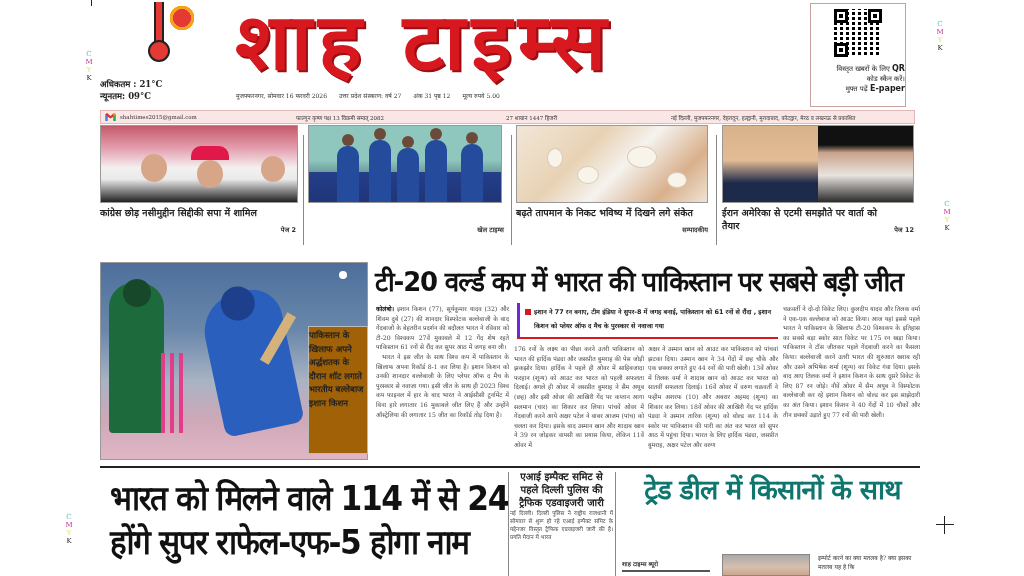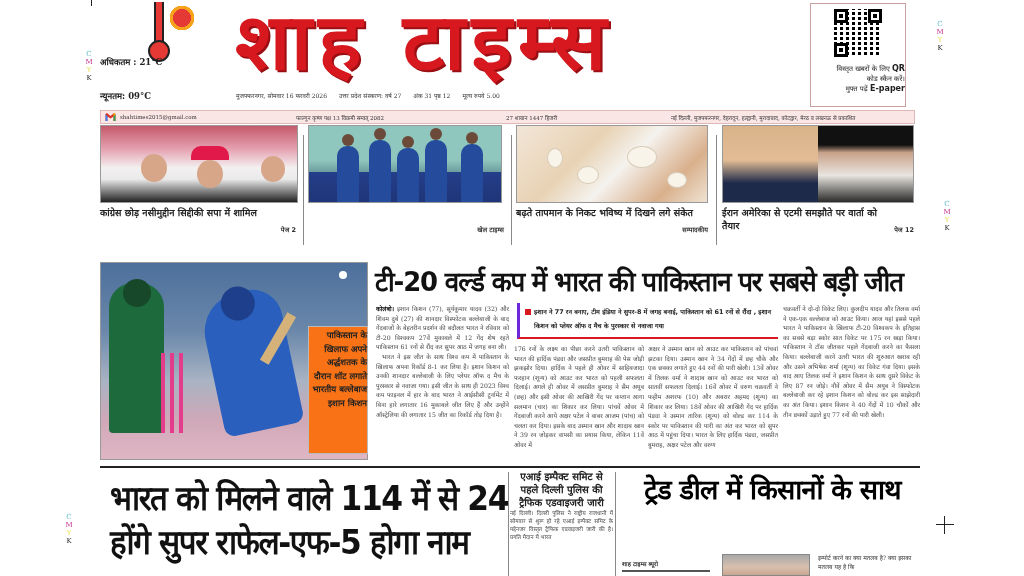--- a/index.html
+++ b/index.html
@@ -66,37 +66,37 @@
 
   
   .hero { position: absolute; left: 100px; top: 262px; width: 268px; height: 198px; border: 1px solid #999; overflow: hidden; background: linear-gradient(180deg,#4c6f9b 0%,#6b88ab 35%,#a8b3c3 60%,#cfa8b8 80%,#e0b6c4 100%); }
   .hero .pak { position: absolute; left: 8px; top: 20px; width: 55px; height: 150px; background: #1d6b3c; border-radius: 24px 24px 4px 4px; }
   .hero .pak::before { content: ""; position: absolute; left: 14px; top: -4px; width: 28px; height: 28px; border-radius: 50%; background: #17482a; }
   .hero .stumps { position: absolute; left: 60px; top: 90px; width: 22px; height: 80px; background: repeating-linear-gradient(90deg,#e23c8a 0 4px, transparent 4px 9px); }
   .hero .ind { position: absolute; left: 110px; top: 28px; width: 80px; height: 140px; background: #2a5fbd; border-radius: 40px 30px 10px 10px; transform: rotate(-12deg); }
   .hero .ind::before { content: ""; position: absolute; left: 22px; top: -6px; width: 34px; height: 34px; border-radius: 50%; background: #1d3f8c; }
   .hero .bat { position: absolute; left: 172px; top: 48px; width: 10px; height: 55px; background: #d4b27a; transform: rotate(30deg); }
   .hero .ball { position: absolute; left: 238px; top: 8px; width: 8px; height: 8px; border-radius: 50%; background: #fff; }
-  .hero-cap { position: absolute; left: 308px; top: 326px; width: 60px; height: 128px; background: #f97316; border: 1px solid #bbb; font-size: 8.5px; font-weight: bold; color: #222; text-align: right; line-height: 13.5px; padding-top: 2px; }
+  .hero-cap { position: absolute; left: 308px; top: 326px; width: 60px; height: 128px; background: #a16207; border: 1px solid #bbb; font-size: 8.5px; font-weight: bold; color: #222; text-align: left; line-height: 13.5px; padding-top: 2px; }
 
   .big-head { position: absolute; left: 375px; top: 264px; width: 545px; font-size: 27px; font-weight: 900; color: #111; letter-spacing: -1.2px; white-space: nowrap; transform: scaleX(0.96); transform-origin: left; line-height: 36px; }
 
   .col { position: absolute; font-family: "DejaVu Serif", serif; font-size: 6.2px; line-height: 9.6px; color: #444; text-align: justify; overflow: hidden; }
   .col b { color: #111; }
   .highlight { position: absolute; left: 517px; top: 303px; width: 261px; height: 36px; border-left: 3px solid #6d28d9; border-bottom: 2px solid #d7181f; padding: 2px 4px 0 14px; font-size: 6.4px; line-height: 14px; color: #222; font-weight: bold; }
   .highlight .sq { position: absolute; left: 5px; top: 6px; width: 6px; height: 6px; background: #d7181f; }
 
   .hsep { position: absolute; height: 2px; background: #222; }
 
   
   .bot-head { position: absolute; left: 110px; top: 476px; width: 395px; font-size: 34px; font-weight: 900; letter-spacing: -1.5px; line-height: 44px; color: #111; white-space: nowrap; transform: scaleX(0.92); transform-origin: left; }
   .side-brief { position: absolute; left: 510px; top: 470px; width: 103px; height: 106px; overflow: hidden; }
   .side-brief .t { font-size: 10px; font-weight: bold; text-align: center; line-height: 13px; color: #222; }
   .side-brief .b { font-family: "DejaVu Serif", serif; font-size: 5.6px; line-height: 8px; color: #444; text-align: justify; }
-  .trade-head { position: absolute; left: 620px; top: 472px; width: 305px; text-align: center; font-size: 27px; font-weight: 900; line-height: 36px; letter-spacing: -0.8px; color: #000000; white-space: nowrap; }
+  .trade-head { position: absolute; left: 620px; top: 472px; width: 305px; text-align: center; font-size: 27px; font-weight: 900; line-height: 36px; letter-spacing: -0.8px; color: #0f766e; white-space: nowrap; }
   .byline { position: absolute; left: 622px; top: 560px; width: 88px; font-size: 6px; font-weight: bold; color: #333; border-bottom: 2px solid #555; padding-bottom: 2px; }
   .rahul-img { position: absolute; left: 722px; top: 554px; width: 88px; height: 22px; background: linear-gradient(180deg,#a9a9a9 0%,#d8c0ae 60%,#caa690 100%); border: 1px solid #888; }
   .bot-col { position: absolute; left: 818px; top: 553px; width: 105px; font-family: "DejaVu Serif", serif; font-size: 6px; line-height: 9px; color: #333; }
 </style>
 </head>
 <body>
 
 <div class="cmyk" style="left:84px; top:50px;">
   <div class="c">C</div>
   <div class="m">M</div>
@@ -124,21 +124,21 @@
 <div class="crop-mark" style="left:91px; top:0; height:6px;"></div>
 <div class="crop-mark" style="left:944px; top:516px; height:18px;"></div>
 <div class="crop-mark-h" style="left:936px; top:524px; width:18px;"></div>
 
 <div class="weather">
   <div class="sun"></div>
   <div class="thermo">
     <div class="tube"></div>
     <div class="bulb"></div>
   </div>
-  <div class="w-line" style="top:54px;">अधिकतम : 21°C</div>
+  <div class="w-line" style="top:76px;">अधिकतम : 21°C</div>
   <div class="w-line" style="top:88px;">न्यूनतम: 09°C</div>
 </div>
 
 <div class="title">शाह टाइम्स</div>
 
 <div class="dateline">
   <span>मुजफ्फरनगर, सोमवार 16 फरवरी 2026</span>
   <span>उत्तर प्रदेश संस्करण: वर्ष 27</span>
   <span>अंक 31 पृष्ठ 12</span>
   <span>मूल्य रुपये 5.00</span>

